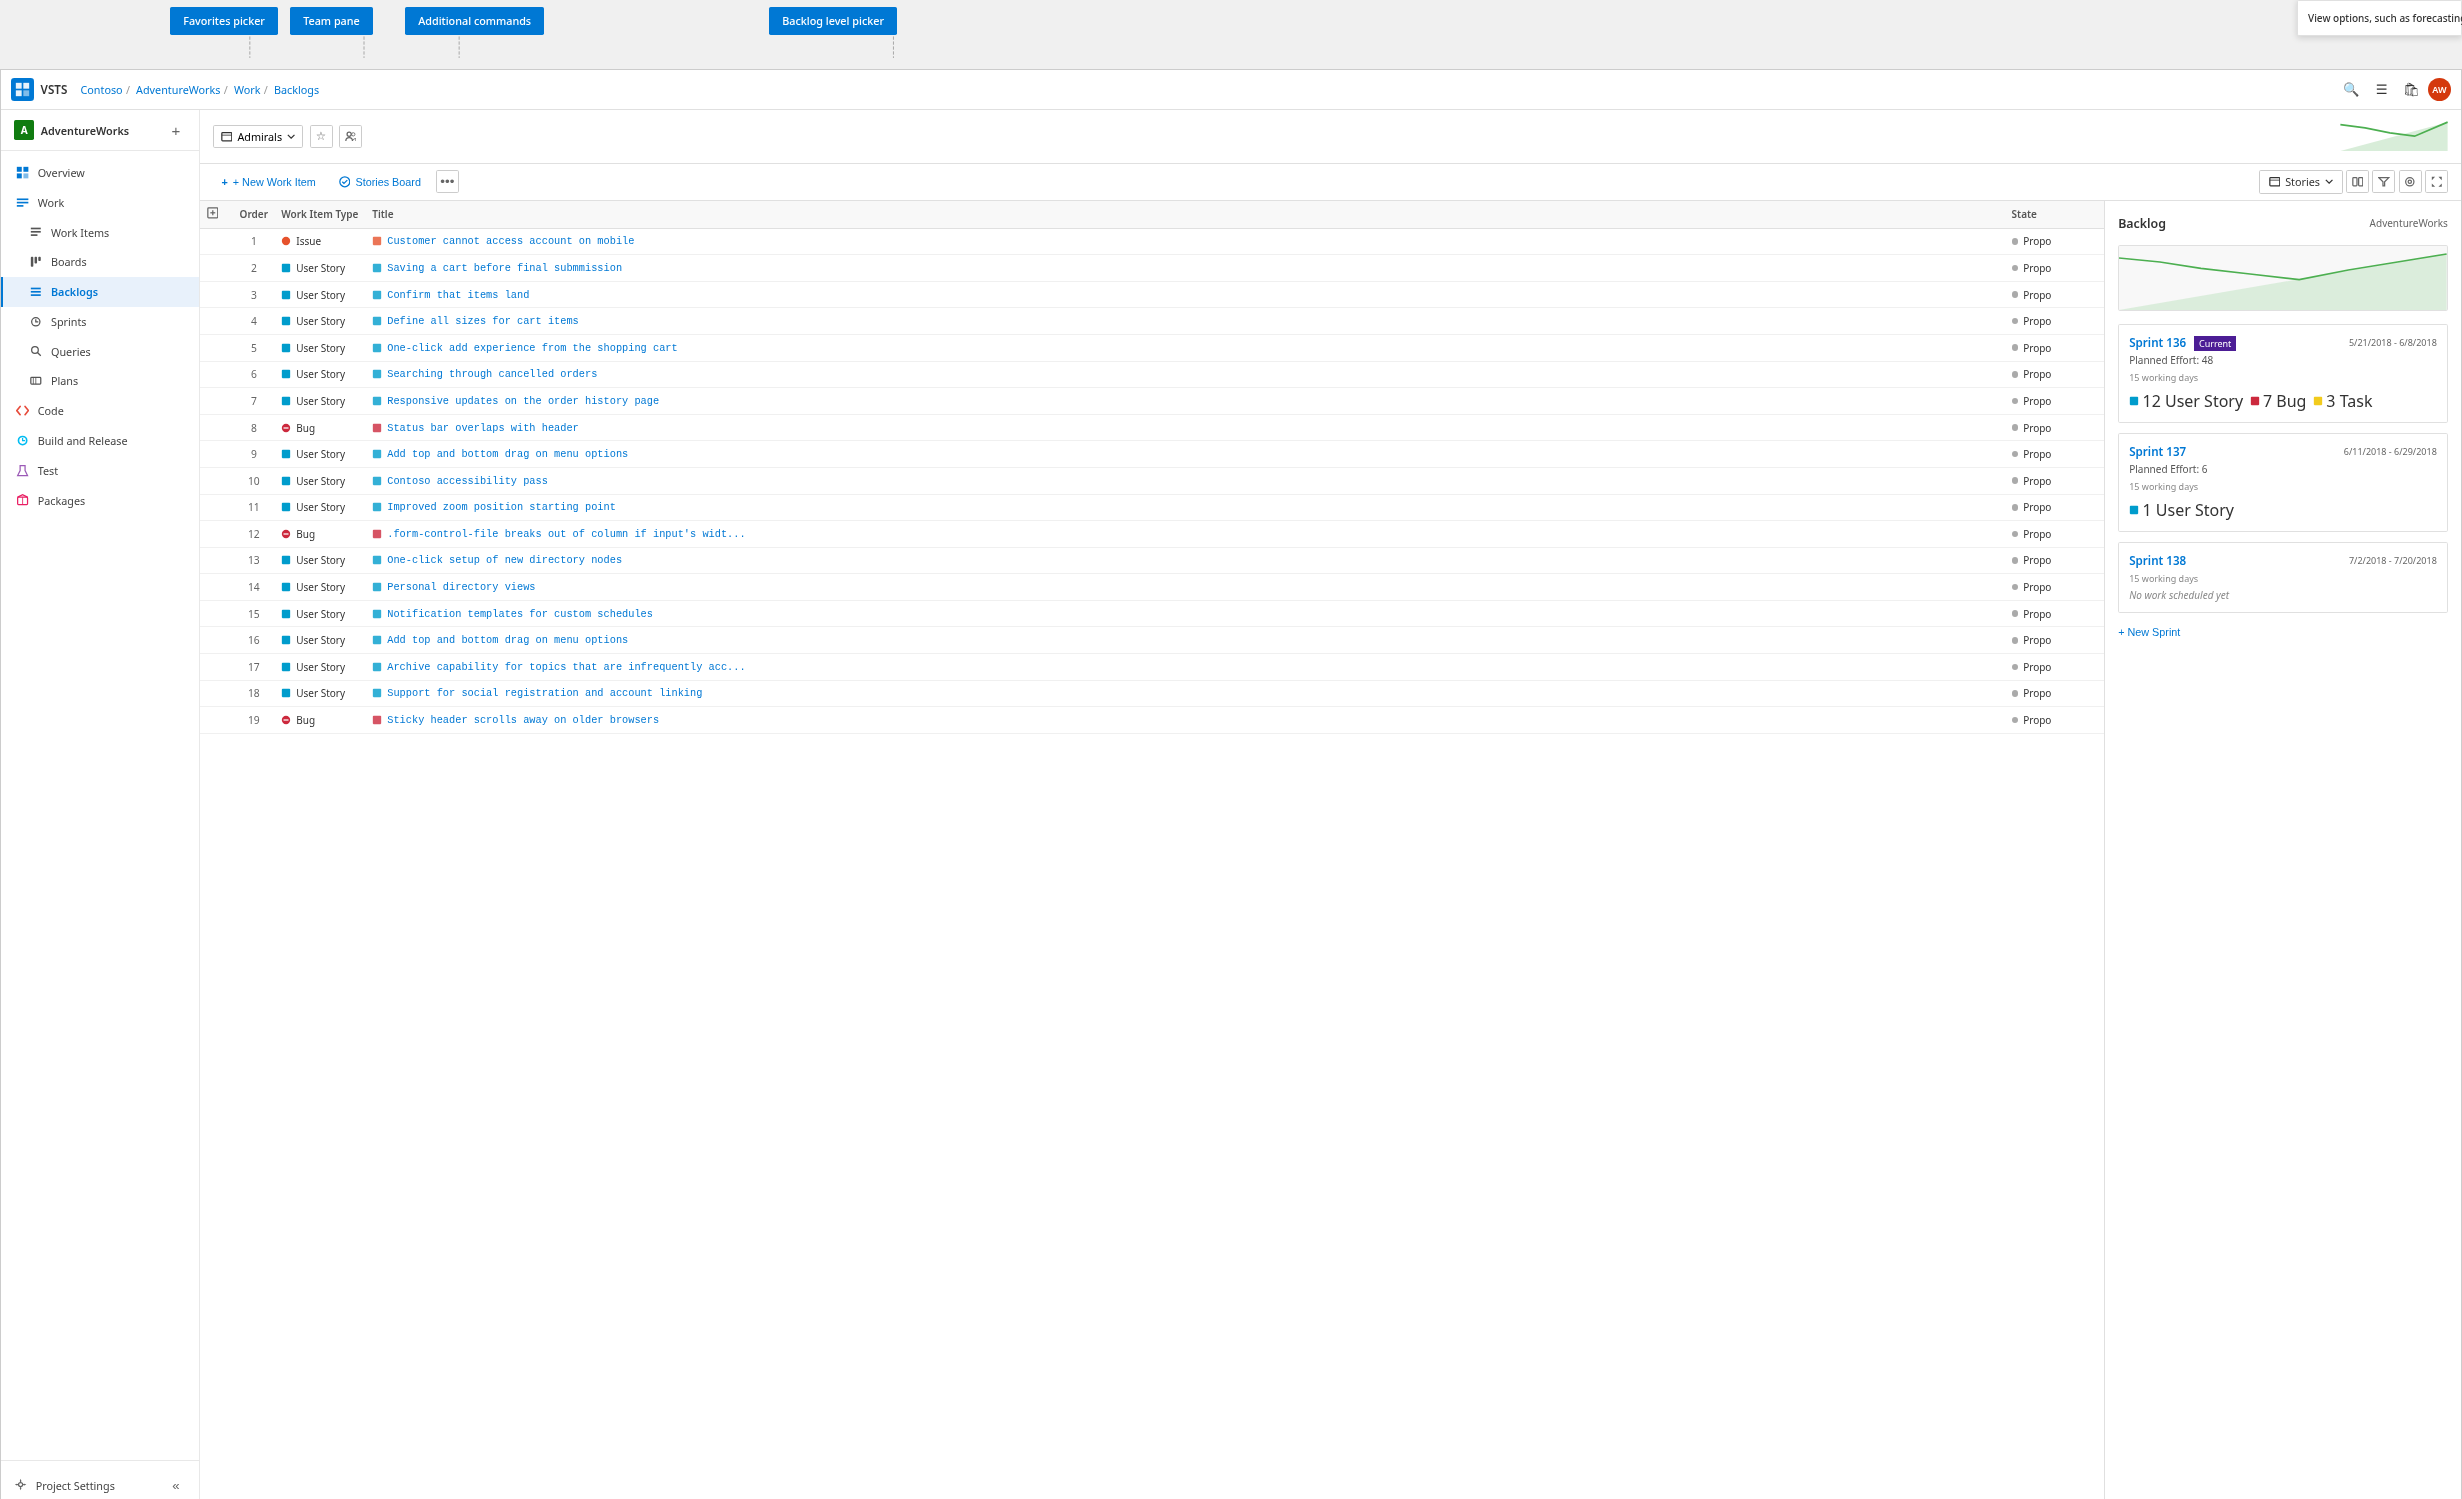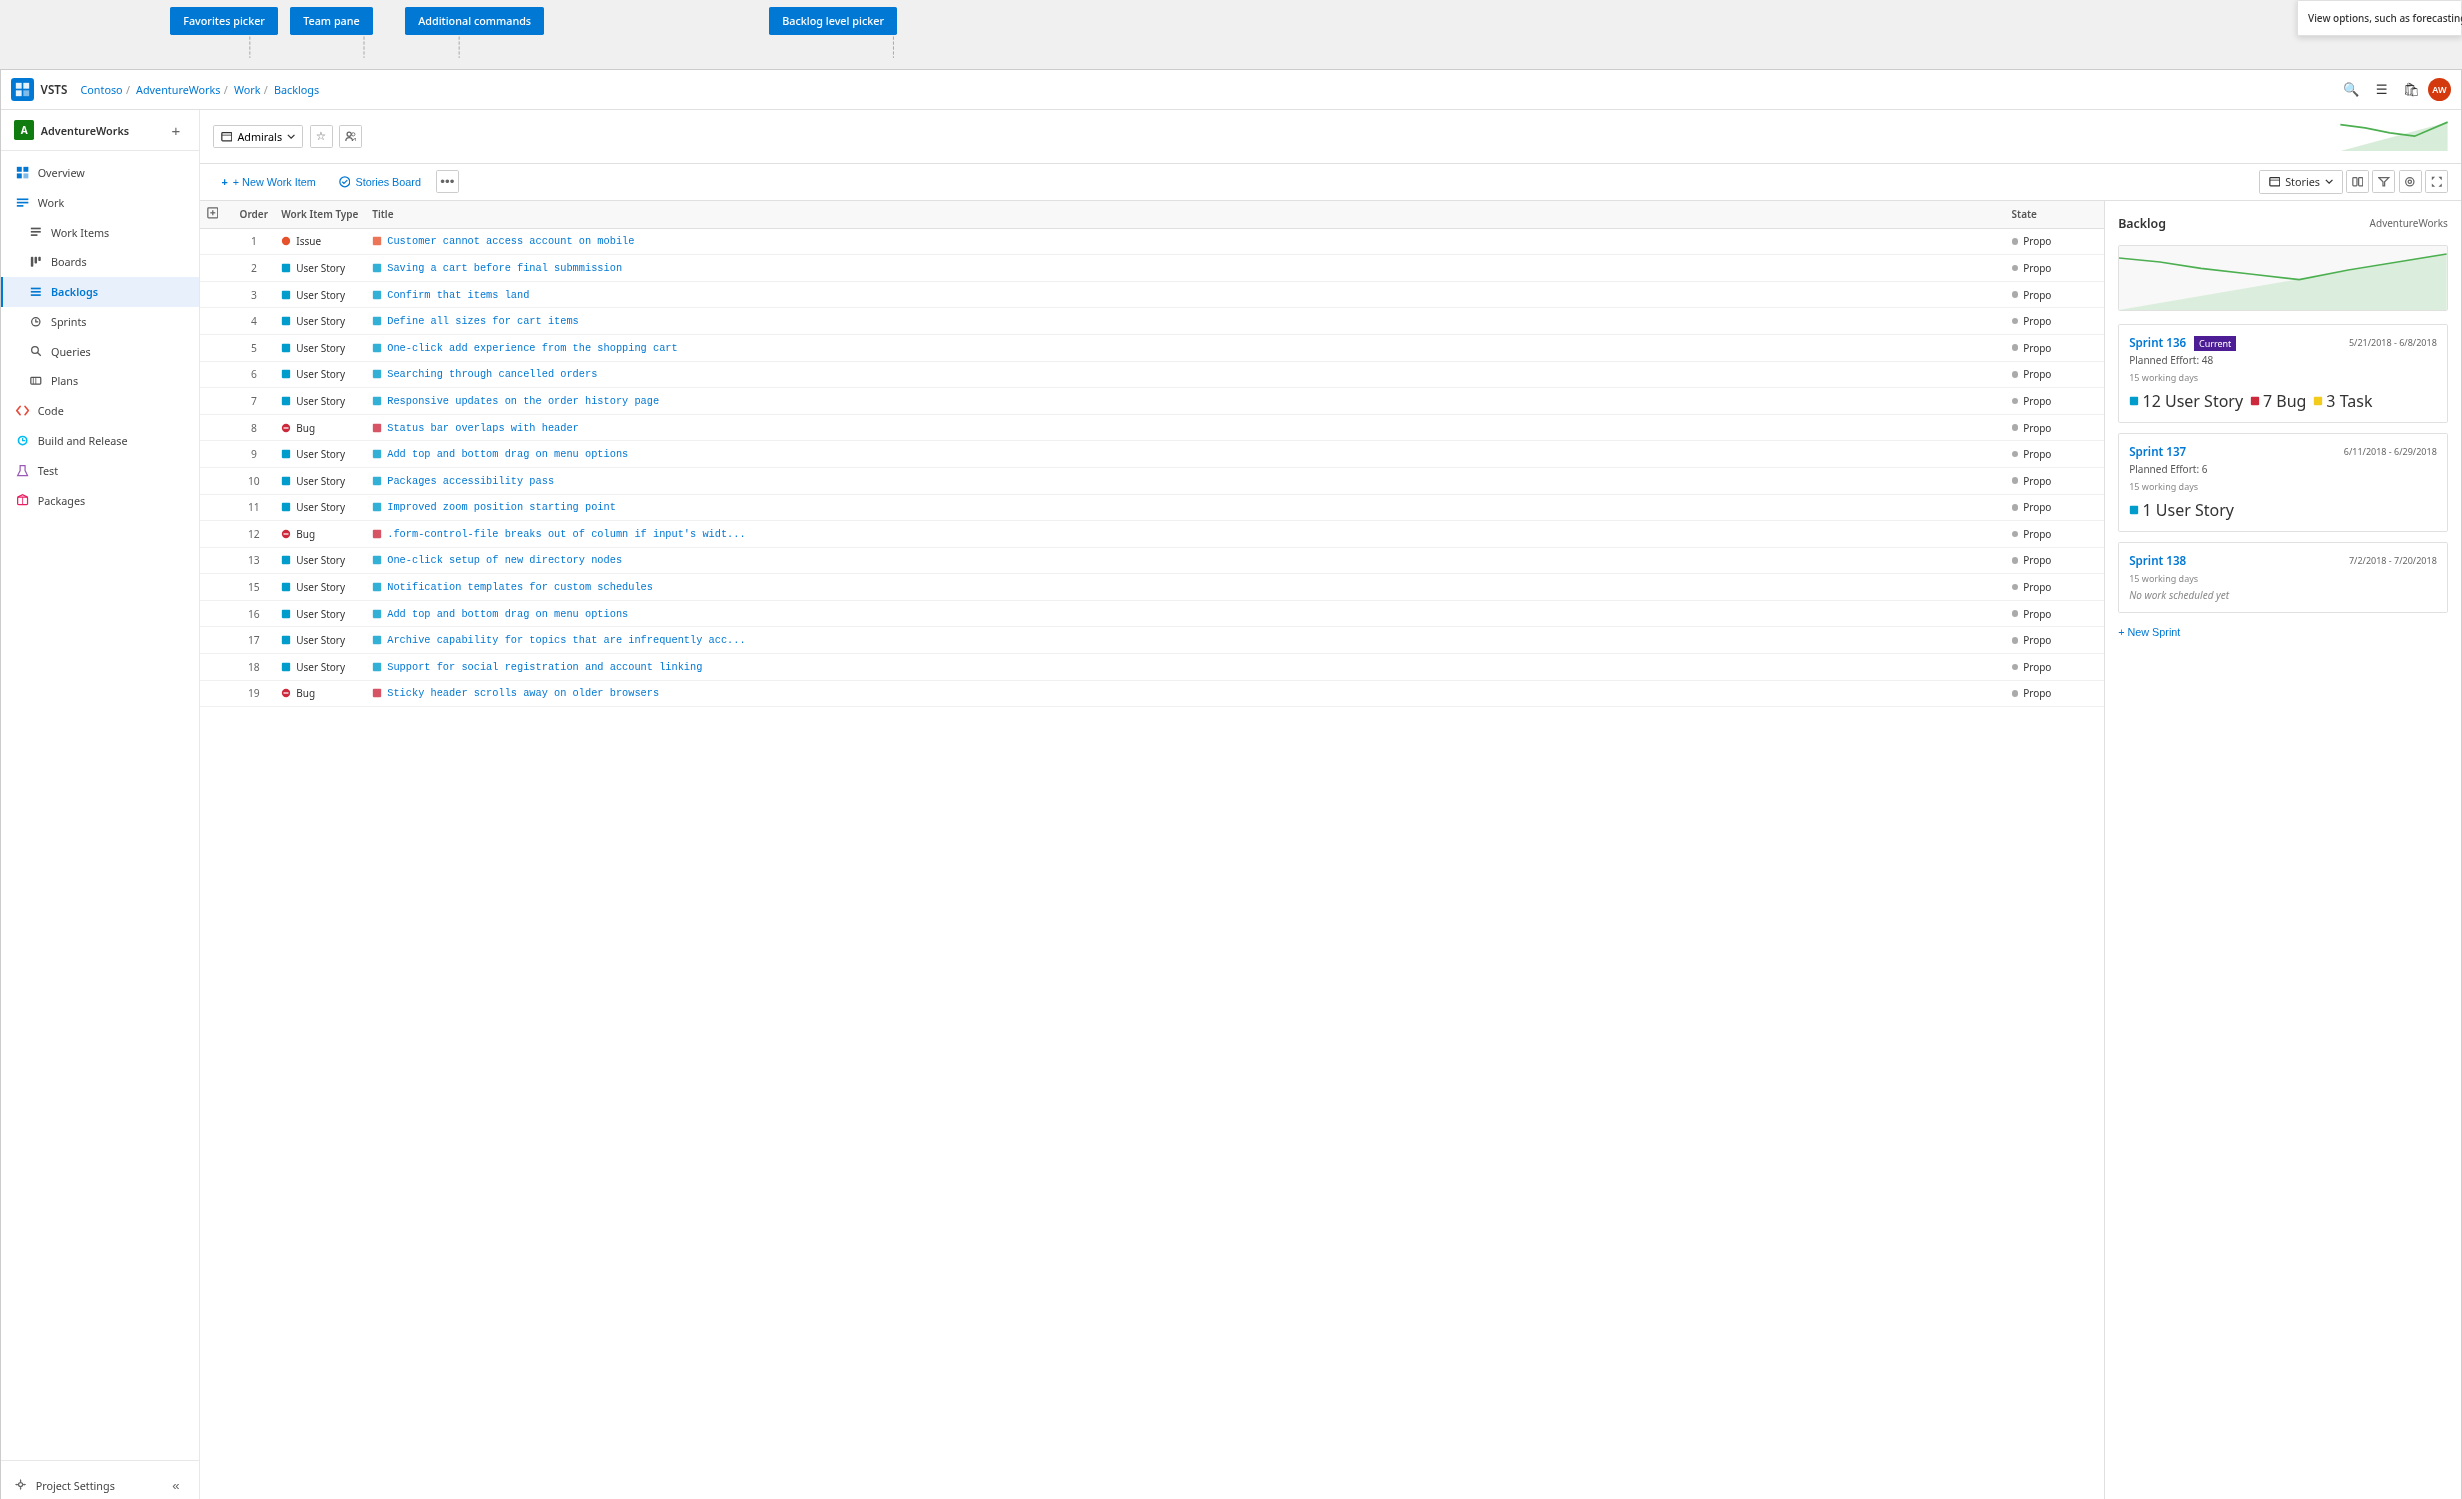--- a/index.html
+++ b/index.html
@@ -883,21 +883,21 @@
                         <rect x="1" y="1" width="10" height="10" rx="1" fill="#009ccc"></rect>
                       </svg>
                       <span style="font-size:10px;">User Story</span>
                     </div>
                   </td>
                   <td>
                     <div class="title-cell">
     <svg width="10" height="10" viewBox="0 0 12 12">
       <rect x="1" y="1" width="10" height="10" rx="1" fill="#009ccc" opacity="0.8"></rect>
     </svg>
-    <span class="title-text">Packages accessibility pass</span>
+    <span class="title-text">Contoso accessibility pass</span>
   </div>
                   </td>
                   <td>
                     <div class="state-cell">
                       <div class="state-dot"></div>
                       <span style="font-size:10px;">Propo</span>
                     </div>
                   </td>
                 </tr>
                 <tr>
@@ -963,20 +963,46 @@
                       </svg>
                       <span style="font-size:10px;">User Story</span>
                     </div>
                   </td>
                   <td>
                     <div class="title-cell">
     <svg width="10" height="10" viewBox="0 0 12 12">
       <rect x="1" y="1" width="10" height="10" rx="1" fill="#009ccc" opacity="0.8"></rect>
     </svg>
     <span class="title-text">One-click setup of new directory nodes</span>
+  </div>
+                  </td>
+                  <td>
+                    <div class="state-cell">
+                      <div class="state-dot"></div>
+                      <span style="font-size:10px;">Propo</span>
+                    </div>
+                  </td>
+                </tr>
+                <tr>
+                  <td></td>
+                  <td style="text-align: center; color: rgb(102, 102, 102);">14</td>
+                  <td>
+                    <div class="work-item-type">
+                      <svg width="10" height="10" viewBox="0 0 12 12">
+                        <rect x="1" y="1" width="10" height="10" rx="1" fill="#009ccc"></rect>
+                      </svg>
+                      <span style="font-size:10px;">User Story</span>
+                    </div>
+                  </td>
+                  <td>
+                    <div class="title-cell">
+    <svg width="10" height="10" viewBox="0 0 12 12">
+      <rect x="1" y="1" width="10" height="10" rx="1" fill="#009ccc" opacity="0.8"></rect>
+    </svg>
+    <span class="title-text">Personal directory views</span>
   </div>
                   </td>
                   <td>
                     <div class="state-cell">
                       <div class="state-dot"></div>
                       <span style="font-size:10px;">Propo</span>
                     </div>
                   </td>
                 </tr>
                 <tr>

